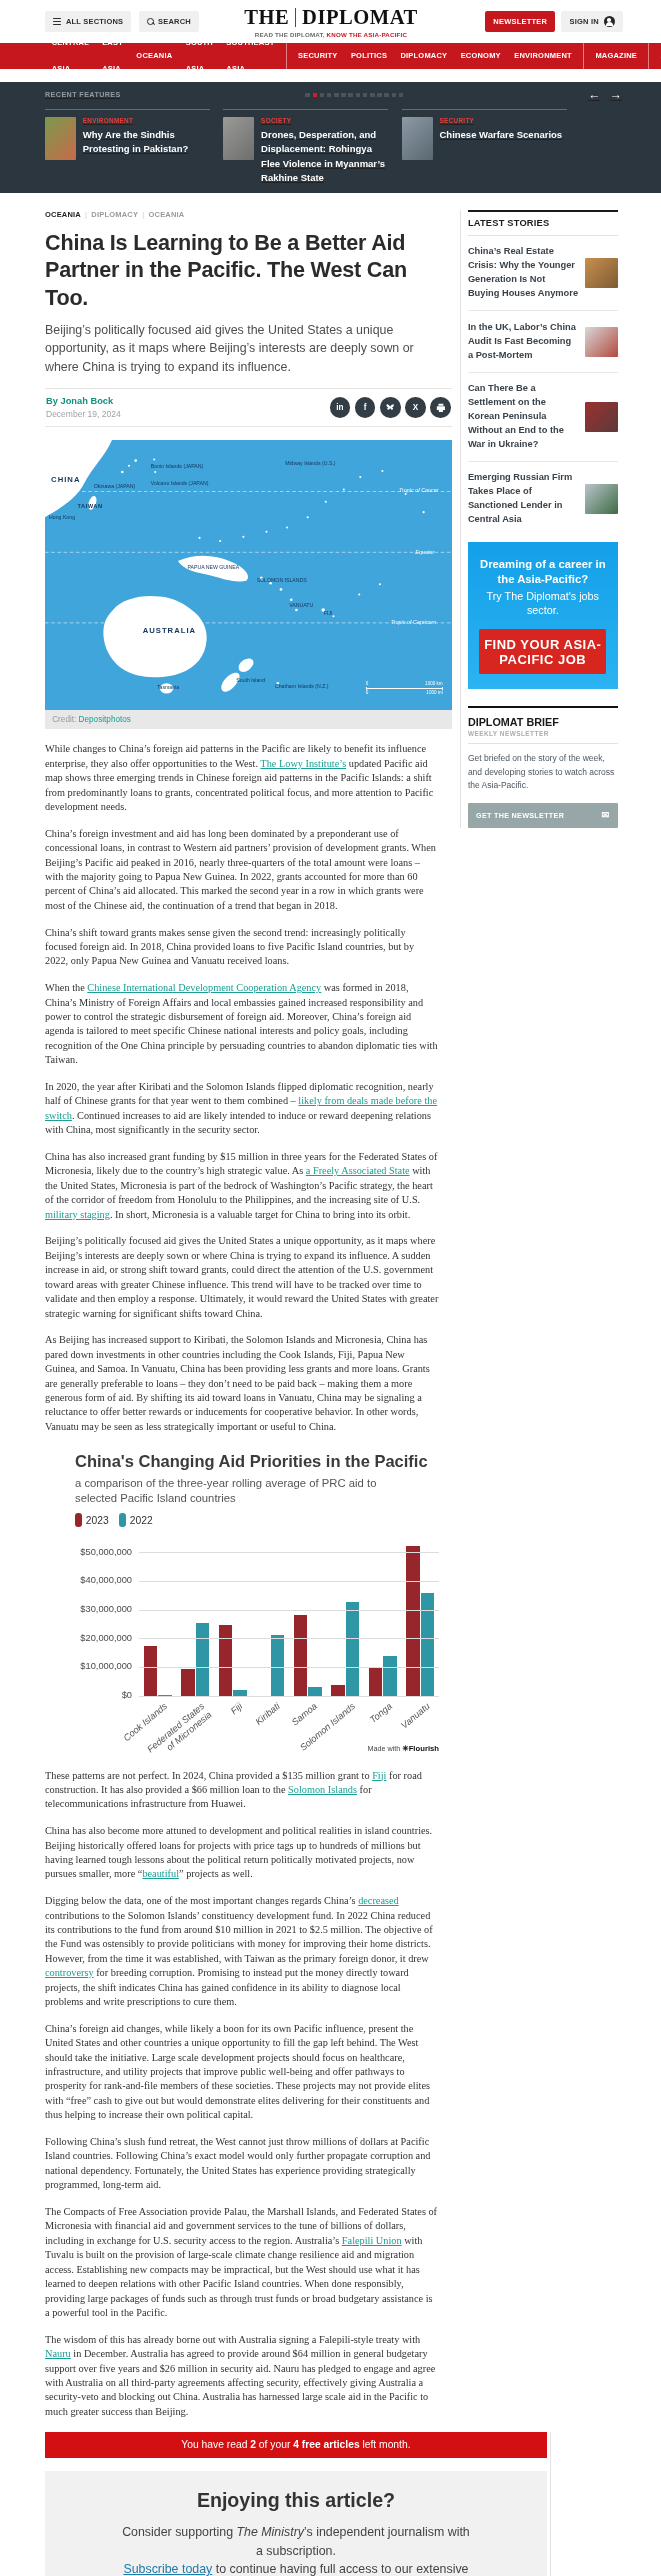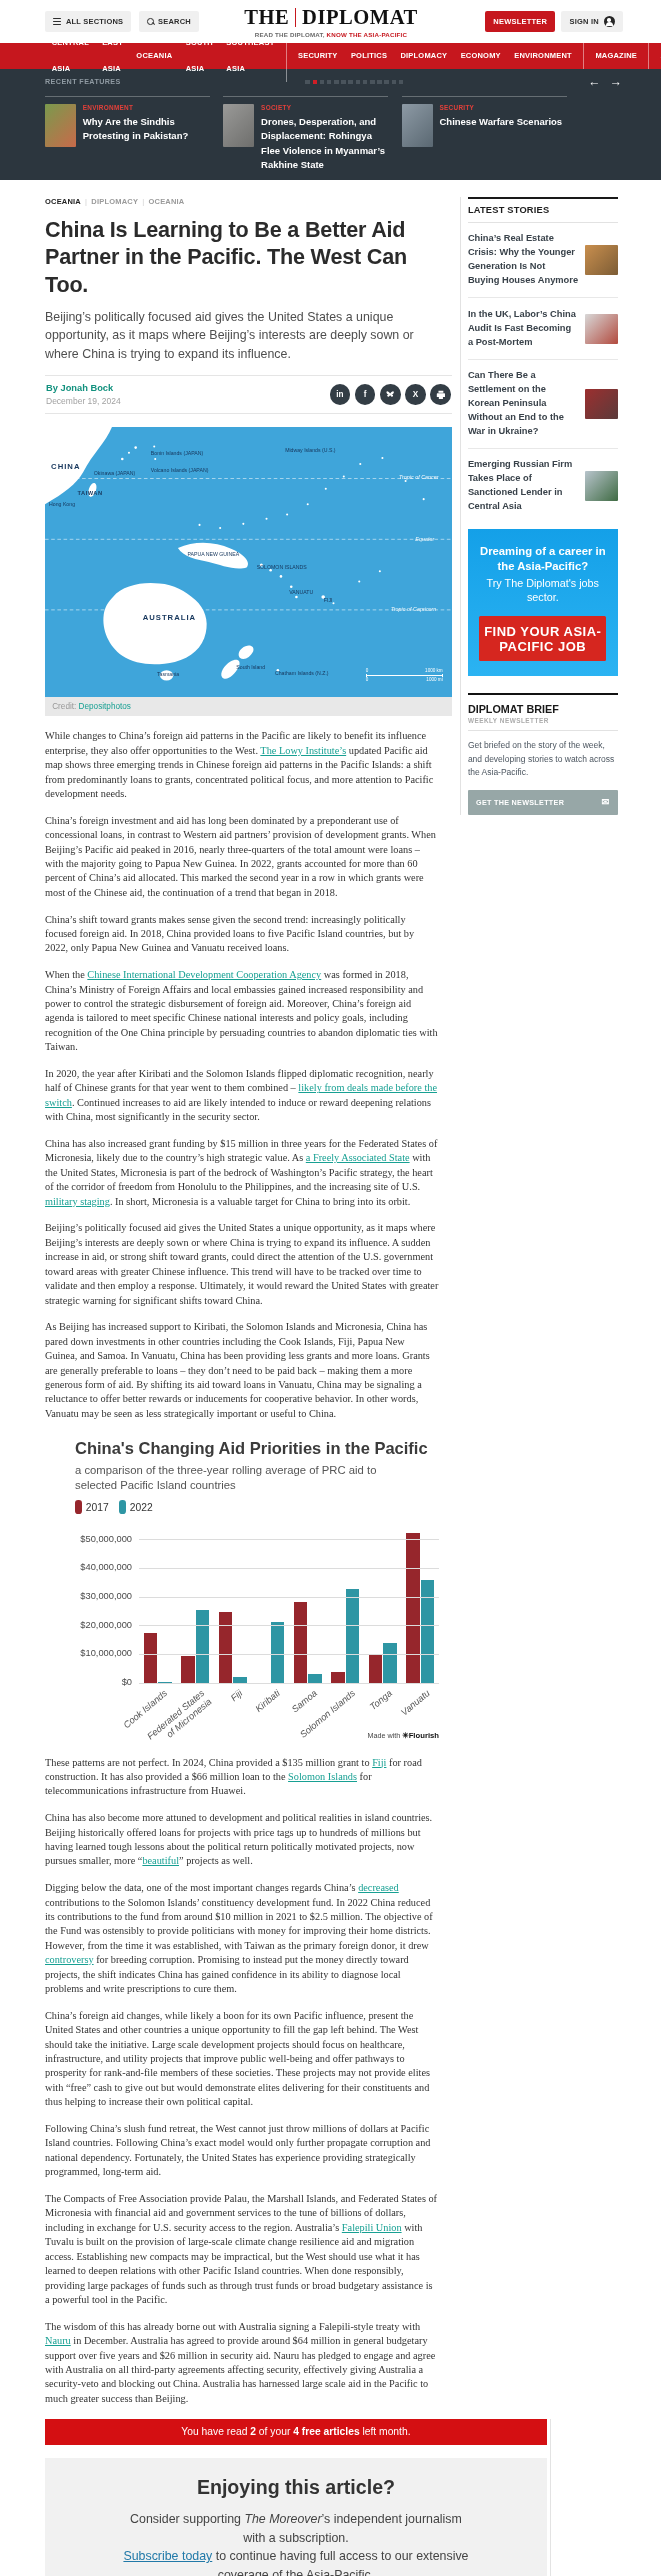--- a/index.html
+++ b/index.html
@@ -35,21 +35,21 @@
   .person::before { content:""; position:absolute; width:3.6px; height:3.6px; background:#fff; border-radius:50%; left:3.9px; top:2.1px; }
   .person::after { content:""; position:absolute; width:6.7px; height:3.6px; background:#fff; border-radius:3.6px 3.6px 0 0; left:2.3px; top:6.2px; }
 
   
   .mainnav { height:26px; background:#c6171e; display:flex; align-items:center; padding-left:45px; }
   .mainnav a { color:#fff; font-weight:bold; font-size:7.5px; letter-spacing:0.2px; padding:0 6.7px; line-height:26px; }
   .mainnav a:nth-of-type(5), .mainnav a:nth-of-type(10), .mainnav a:nth-of-type(11) { border-right:0.5px solid rgba(255,255,255,.45); padding-right:11.3px; margin-right:4.6px; }
   .mainnav a:nth-of-type(12) { opacity:.55; }
 
   
-  .features { background:#2c363e; padding:6.7px 0 8.2px; overflow:hidden; }
+  .features { background:#2c363e; margin-top:13px; padding:6.7px 0 8.2px; overflow:hidden;text-decoration:underline; }
   .features-head { display:flex; align-items:center; padding:0 40px 0 45px; }
   .features-title { color:#8f9aa2; font-size:7.2px; font-weight:bold; letter-spacing:0.4px; }
   .dots { display:flex; gap:2.6px; margin:0 auto; }
   .dot { width:4.6px; height:4.6px; background:#4a545c; display:inline-block; }
   .dot.active { background:#d01e26; }
   .arrows { display:flex; gap:9.3px; }
   .arrow { color:#fff; font-size:12.4px; line-height:1; cursor:pointer; font-weight:bold; }
   .cards { display:flex; gap:13.4px; padding-left:45px; margin-top:8.2px; width:662px; overflow:hidden; }
   .fcard { flex:0 0 165px; border-top:0.5px solid rgba(255,255,255,.28); padding-top:6.7px; display:flex; gap:6.7px; }
   .fthumb { flex:0 0 31px; height:43px; border-radius:1px; }
@@ -377,21 +377,21 @@
         <p class="bp"><span>Beijing’s politically focused aid gives the United States a unique opportunity, as it maps where Beijing’s interests are deeply sown or where China is trying to expand its influence. A sudden increase in aid, or strong shift toward grants, could direct the attention of the U.S. government toward areas with greater Chinese influence. This trend will have to be tracked over time to validate and then employ a response. Ultimately, it would reward the United States with greater strategic warning for significant shifts toward China.</span></p>
         <p class="bp"><span>As Beijing has increased support to Kiribati, the Solomon Islands and Micronesia, China has pared down investments in other countries including the Cook Islands, Fiji, Papua New Guinea, and Samoa. In Vanuatu, China has been providing less grants and more loans. Grants are generally preferable to loans – they don’t need to be paid back – making them a more generous form of aid. By shifting its aid toward loans in Vanuatu, China may be signaling a reluctance to offer better rewards or inducements for cooperative behavior. In other words, Vanuatu may be seen as less strategically important or useful to China.</span></p>
       </div>
 
     <section class="chart">
       <h2 class="chart-title">China's Changing Aid Priorities in the Pacific</h2>
       <p class="chart-sub">a comparison of the three-year rolling average of PRC aid to selected Pacific Island countries</p>
       <div class="legend" id="chart-legend">
           <div class="legend-item">
             <span class="legend-swatch" style="background: rgb(150, 38, 44);"></span>
-            <span>2017</span>
+            <span>2023</span>
           </div>
           <div class="legend-item">
             <span class="legend-swatch" style="background: rgb(46, 150, 164);"></span>
             <span>2022</span>
           </div>
         </div>
       <div class="plot-wrap" id="chart-grid">
         <div id="chart-groups">
             <div class="bar-group">
               <div class="bar" style="height: 50px; background: rgb(150, 38, 44);"></div>
@@ -476,21 +476,21 @@
         <p class="bp"><span>Following China’s slush fund retreat, the West cannot just throw millions of dollars at Pacific Island countries. Following China’s exact model would only further propagate corruption and national dependency. Fortunately, the United States has experience providing strategically programmed, long-term aid.</span></p>
         <p class="bp"><span>The Compacts of Free Association provide Palau, the Marshall Islands, and Federated States of Micronesia with financial aid and government services to the tune of billions of dollars, including in exchange for U.S. security access to the region. Australia’s </span><a href="#" class="t-link">Falepili Union</a><span> with Tuvalu is built on the provision of large-scale climate change resilience aid and migration access. Establishing new compacts may be impractical, but the West should use what it has learned to deepen relations with other Pacific Island countries. When done responsibly, providing large packages of funds such as through trust funds or broad budgetary assistance is a powerful tool in the Pacific.</span></p>
         <p class="bp"><span>The wisdom of this has already borne out with Australia signing a Falepili-style treaty with </span><a href="#" class="t-link">Nauru</a><span> in December. Australia has agreed to provide around $64 million in general budgetary support over five years and $26 million in security aid. Nauru has pledged to engage and agree with Australia on all third-party agreements affecting security, effectively giving Australia a security-veto and blocking out China. Australia has harnessed large scale aid in the Pacific to much greater success than Beijing.</span></p>
       </div>
 
     <div class="lower-zone">
       <div class="paywall"><span>You have read </span><span class="t-bold">2</span><span> of your </span><span class="t-bold">4 free articles</span><span> left month.</span></div>
 
       <div class="sub-panel">
         <h2>Enjoying this article?</h2>
-        <p class="line"><span>Consider supporting </span><span class="t-italic">The Moreover</span><span>’s independent journalism with a subscription.</span></p>
+        <p class="line"><span>Consider supporting </span><span class="t-italic">The Ministry</span><span>’s independent journalism with a subscription.</span></p>
         <p class="line"><a href="#" class="t-bluelink">Subscribe today</a><span> to continue having full access to our extensive coverage of the Asia-Pacific.</span></p>
 
       </div>
 
     </div>
   </main>
 
   <aside class="rail">
     <div class="rail-head">LATEST STORIES</div>
     <div>

